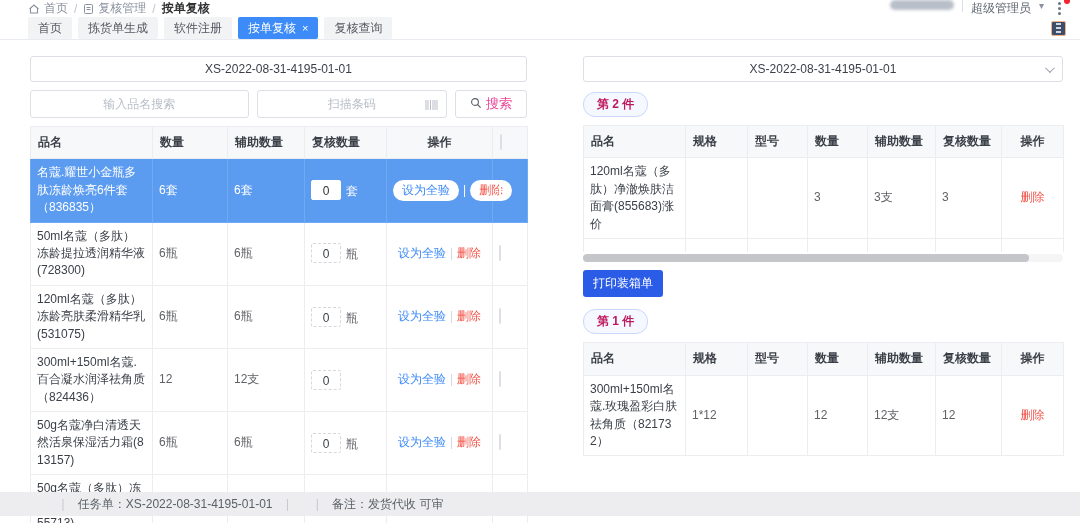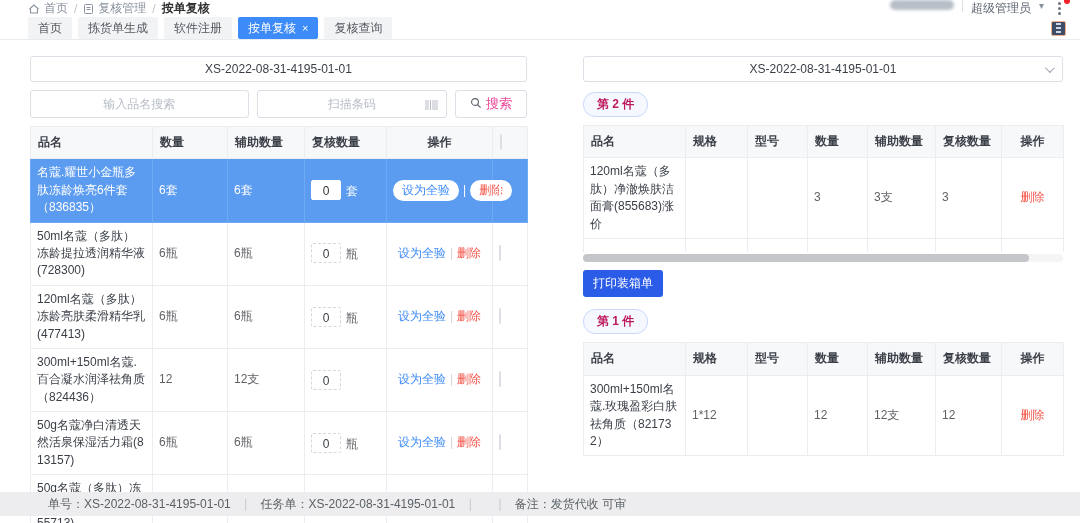--- a/index.html
+++ b/index.html
@@ -214,21 +214,21 @@
           </tr>
           <tr>
             <td class="namecell">50ml名蔻（多肽）冻龄提拉透润精华液(728300)</td>
             <td>6瓶</td>
             <td>6瓶</td>
             <td><span class="qty-input">0</span><span>瓶</span></td>
             <td style="text-align:center; white-space:nowrap"><span class="link-blue">设为全验</span><span class="op-div">|</span><span class="link-red">删除</span></td>
             <td><span class="checkbox"></span></td>
           </tr>
           <tr>
-            <td class="namecell">120ml名蔻（多肽）冻龄亮肤柔滑精华乳(477413)</td>
+            <td class="namecell">120ml名蔻（多肽）冻龄亮肤柔滑精华乳(531075)</td>
             <td>6瓶</td>
             <td>6瓶</td>
             <td><span class="qty-input">0</span><span>瓶</span></td>
             <td style="text-align:center; white-space:nowrap"><span class="link-blue">设为全验</span><span class="op-div">|</span><span class="link-red">删除</span></td>
             <td><span class="checkbox"></span></td>
           </tr>
           <tr>
             <td class="namecell">300ml+150ml名蔻.百合凝水润泽祛角质（824436）</td>
             <td>12</td>
             <td>12支</td>
@@ -350,20 +350,19 @@
 
           </tbody>
         </table>
 
       </div>
 
     </div>
   </div>
 
   <div class="footerbar">
-    <span>单号：XS-2022-08-31-4195-01-01</span>
     <span class="sep">｜</span>
     <span>任务单：XS-2022-08-31-4195-01-01</span>
     <span class="sep">｜</span>
     <span class="sep">｜</span>
     <span>备注：发货代收 可审</span>
   </div>
 </div>
 
 </body></html>

